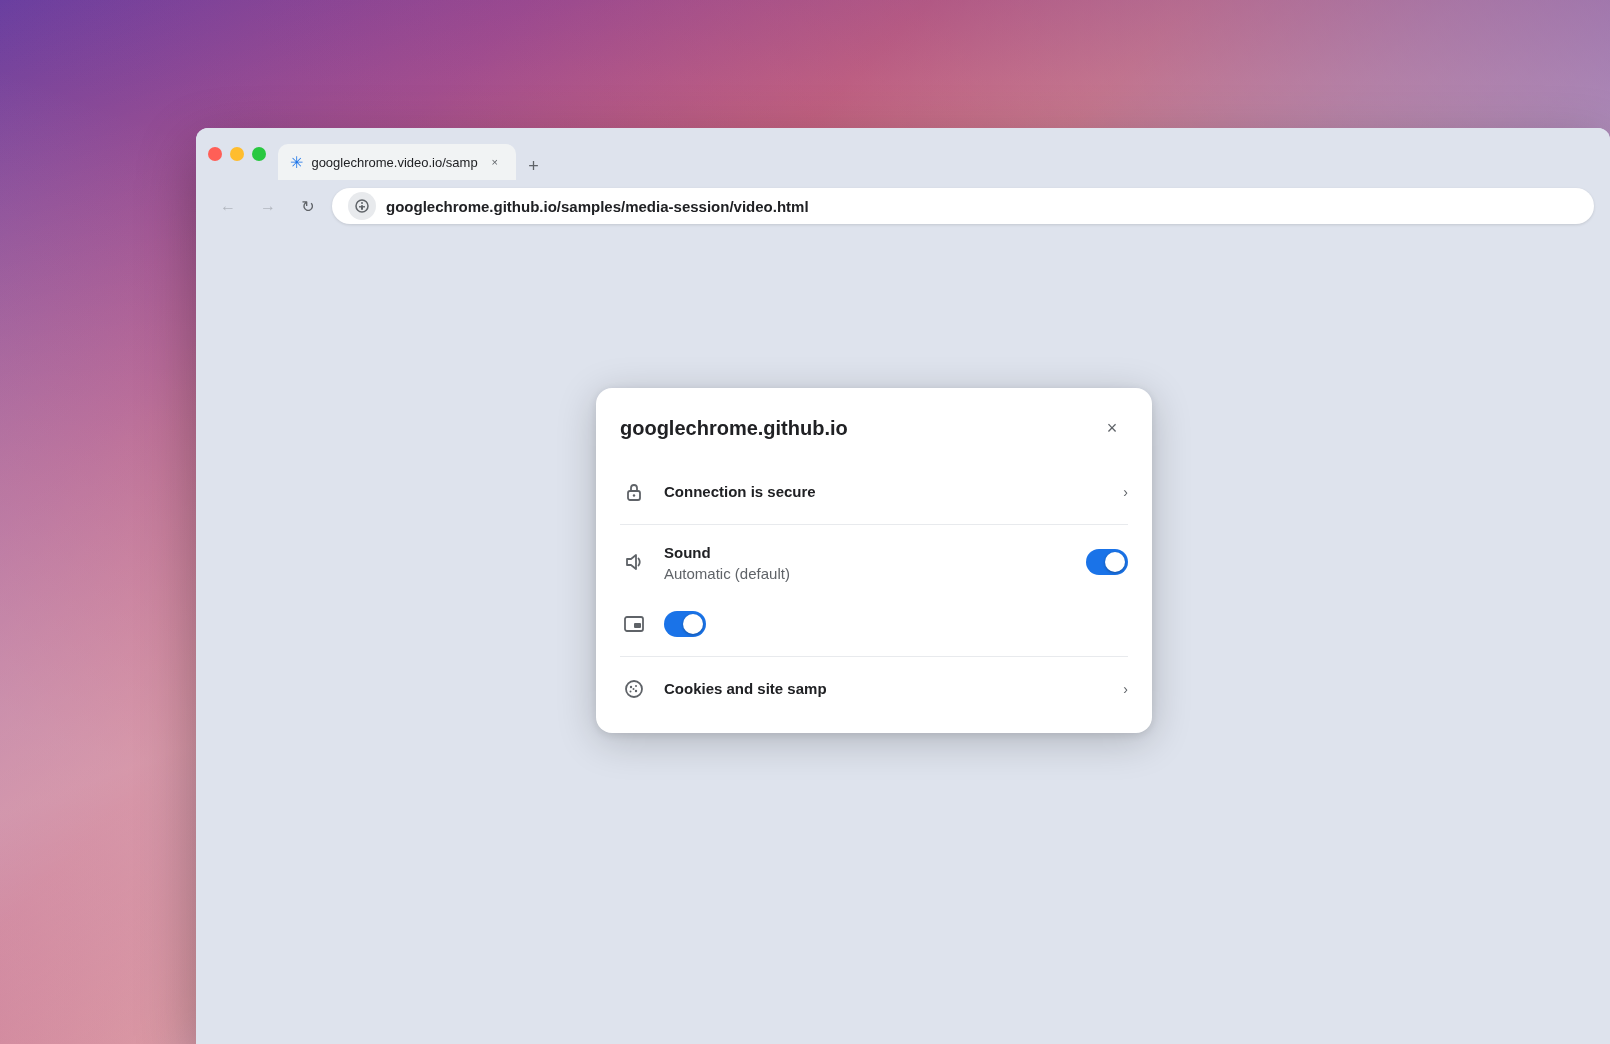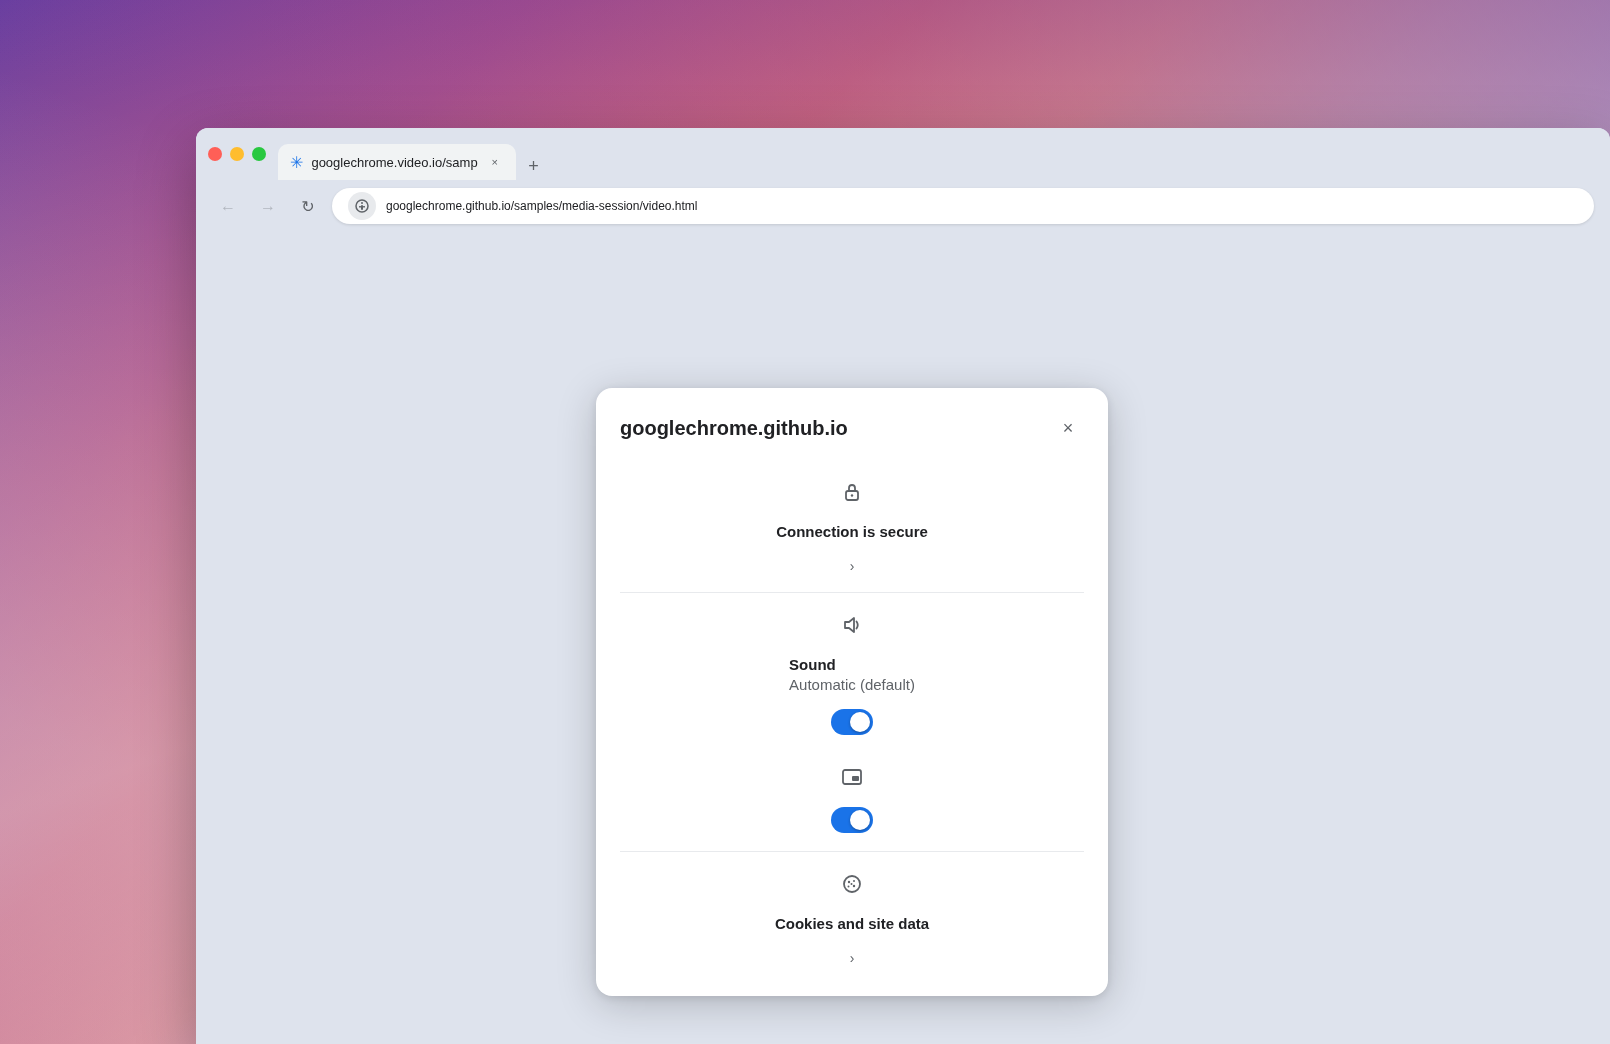--- a/index.html
+++ b/index.html
@@ -191,30 +191,31 @@
       background: #e8eaed;
       display: flex;
       align-items: center;
       justify-content: center;
       cursor: pointer;
       font-size: 13px;
     }
 
     .address-text {
       flex: 1;
-      font-size: 12px;
+      font-size: 15px;
       color: #202124;
+      font-weight: bold;
     }
 
     
     .popup-panel {
       position: absolute;
       top: 260px;
       left: 400px;
-      width: 512px;
+      width: 556px;
       background: #ffffff;
       border-radius: 16px;
       box-shadow: 0 8px 40px rgba(0,0,0,0.2), 0 2px 8px rgba(0,0,0,0.1);
       padding: 0;
       overflow: hidden;
     }
 
     .popup-header {
       display: flex;
       align-items: center;
@@ -244,21 +245,20 @@
       padding: 0 8px 16px 8px;
     }
 
     .menu-item {
       display: flex;
       align-items: center;
       padding: 14px 16px;
       border-radius: 10px;
       cursor: pointer;
       gap: 16px;
-      flex-direction: column;
     }
 
     .menu-item-icon {
       width: 28px;
       height: 28px;
       display: flex;
       align-items: center;
       justify-content: center;
       flex-shrink: 0;
       color: #5f6368;
@@ -431,21 +431,21 @@
           <svg width="22" height="22" viewBox="0 0 22 22" fill="none">
             <circle cx="11" cy="11" r="8" stroke="#5f6368" stroke-width="1.8" fill="none"></circle>
             <circle cx="8" cy="9" r="1.2" fill="#5f6368"></circle>
             <circle cx="13" cy="8" r="1" fill="#5f6368"></circle>
             <circle cx="7.5" cy="13.5" r="1" fill="#5f6368"></circle>
             <circle cx="13" cy="13" r="1.2" fill="#5f6368"></circle>
             <circle cx="10.5" cy="11" r="1" fill="#5f6368"></circle>
           </svg>
         </div>
         <div class="menu-item-content">
-          <div class="menu-item-title">Cookies and site data</div>
+          <div class="menu-item-title">Cookies and site samp</div>
         </div>
         <div class="menu-item-arrow">›</div>
       </div>
 
 
     </div>
   </div>
 
 </div>
 

